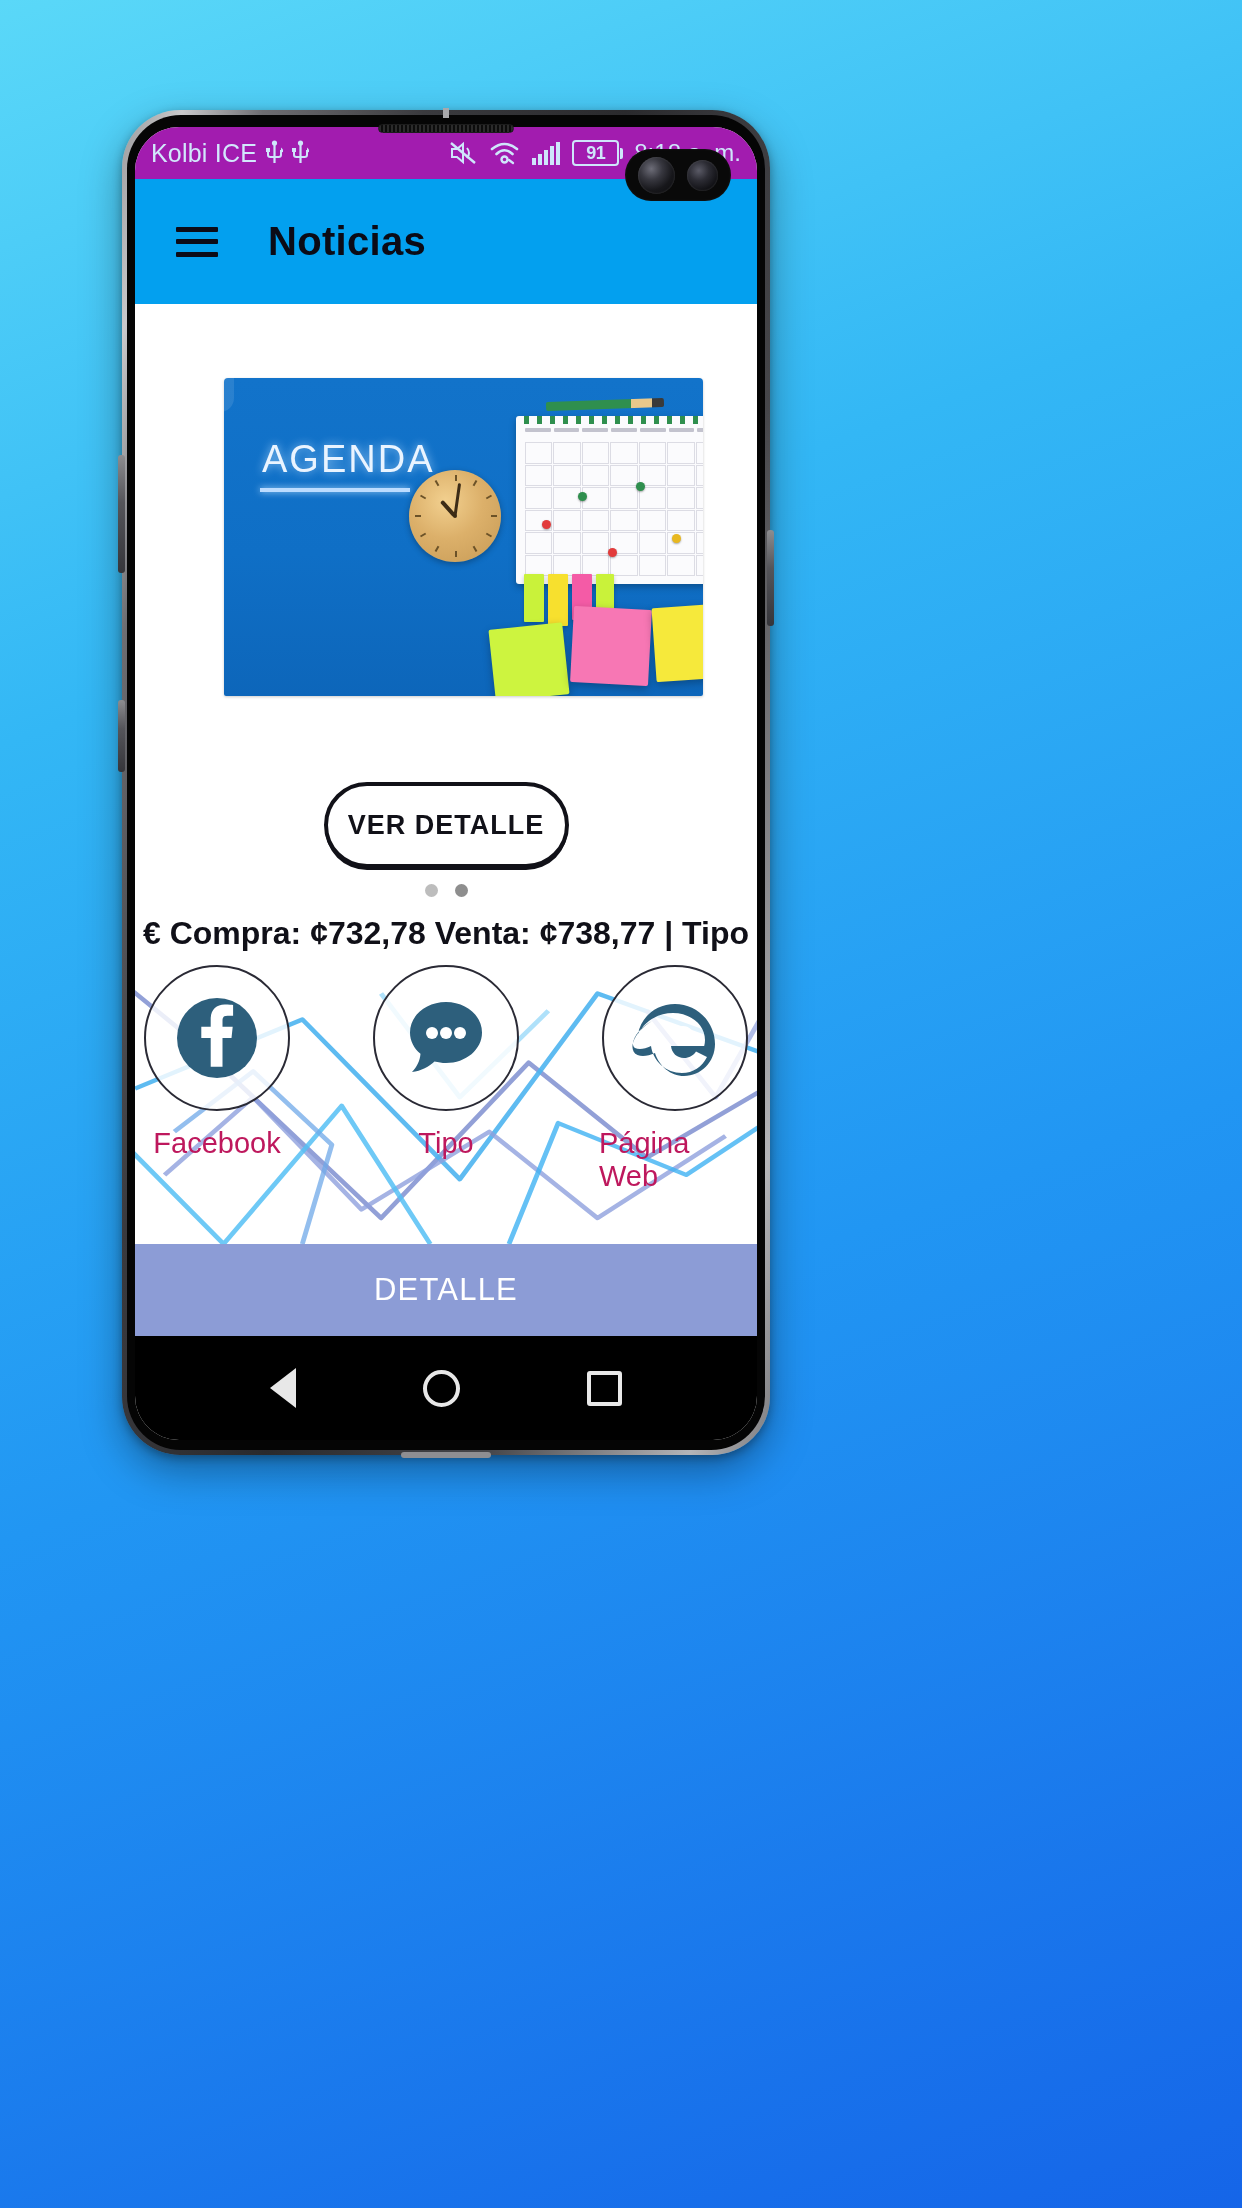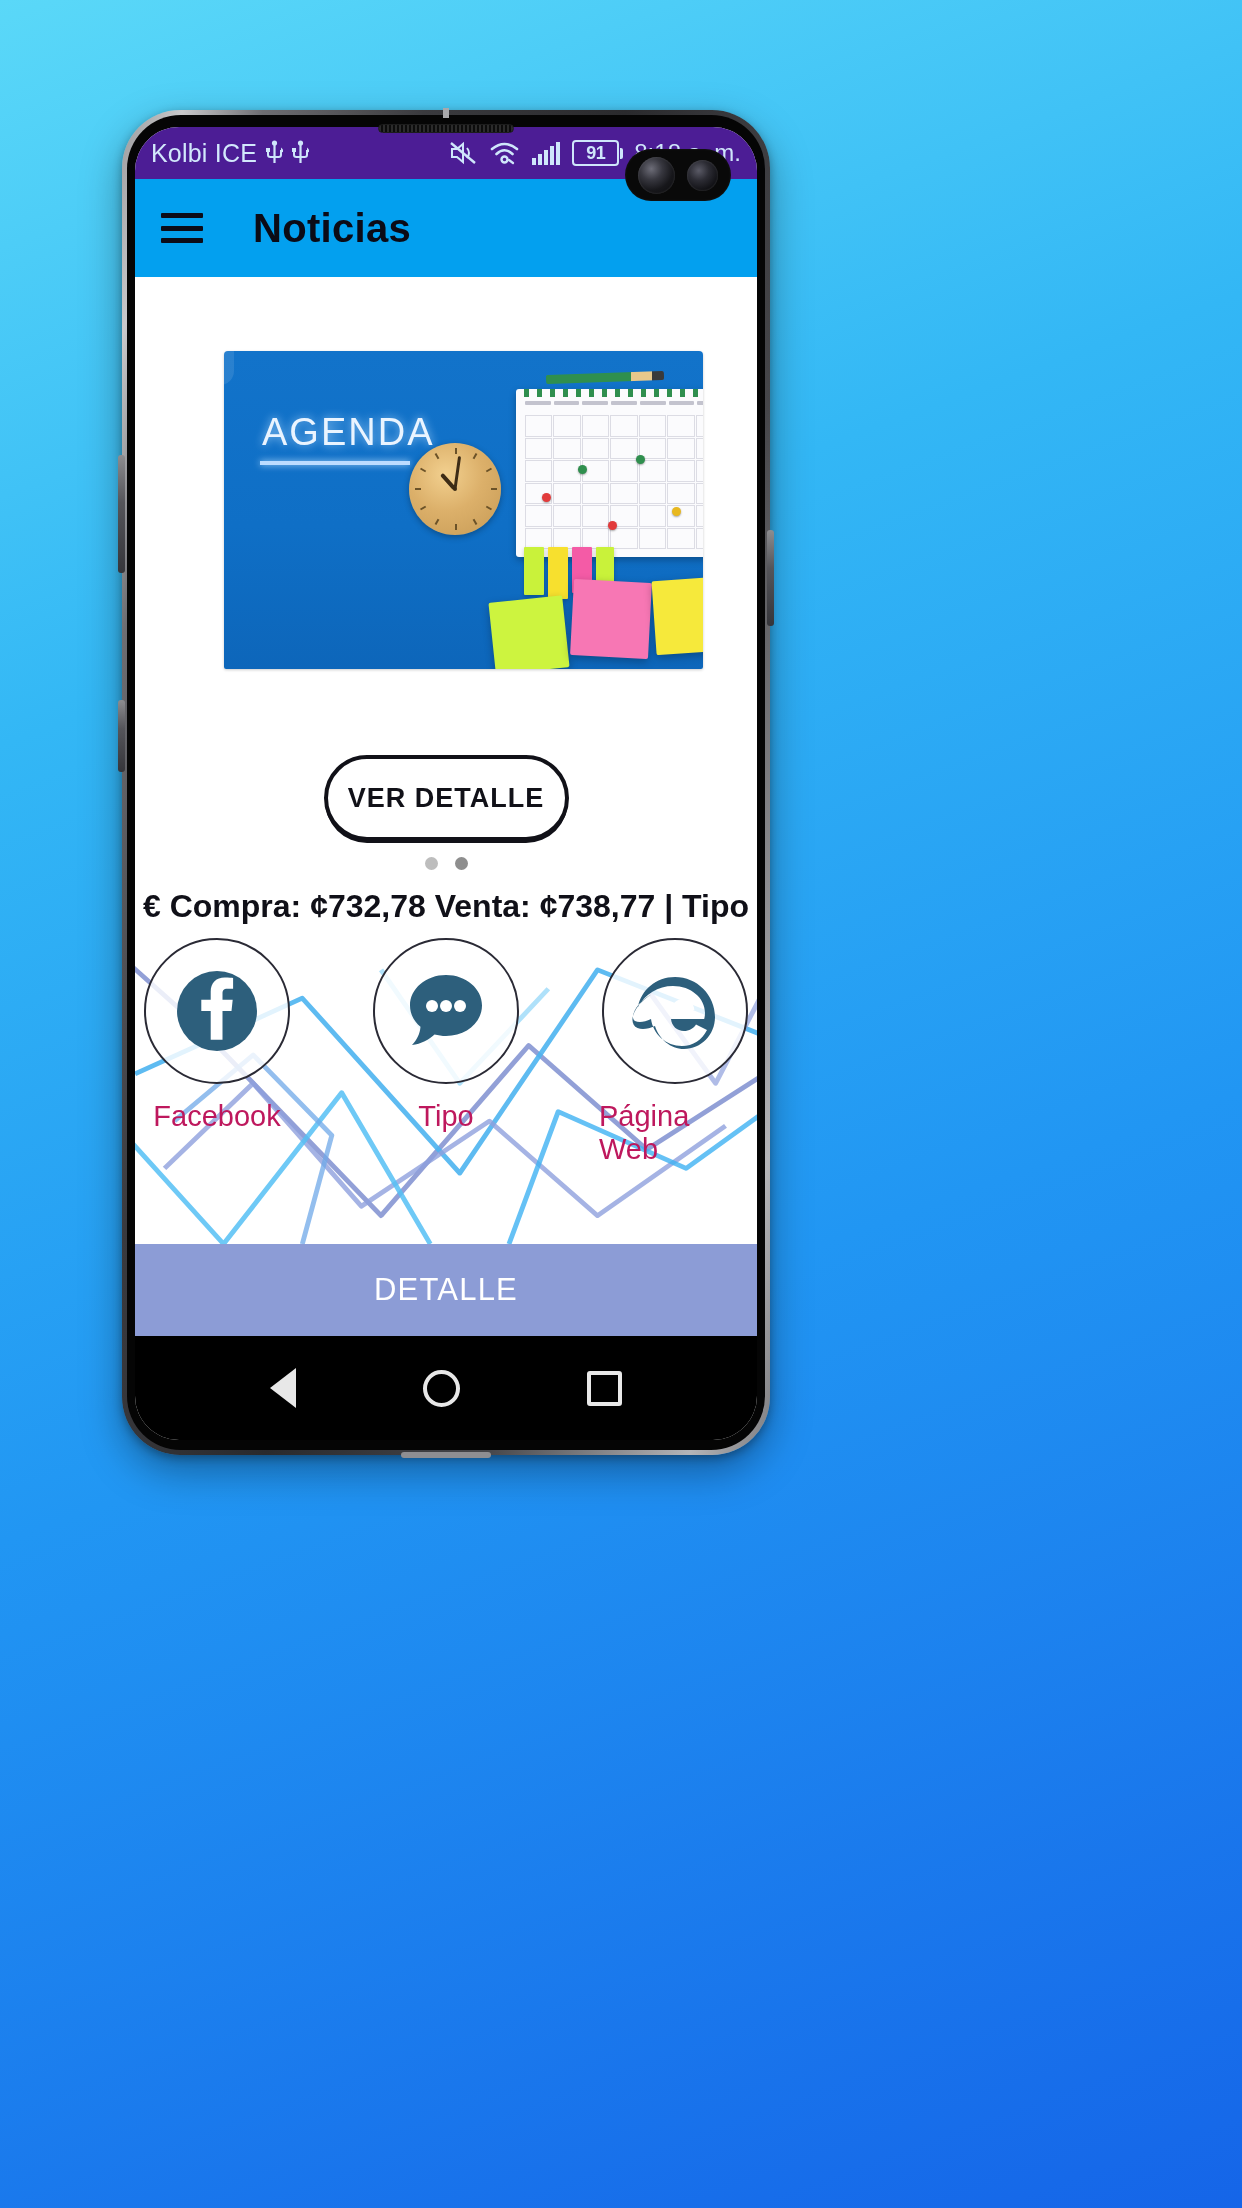--- a/index.html
+++ b/index.html
@@ -83,21 +83,21 @@
     width: 37px; height: 37px; border-radius: 50%;
     background: radial-gradient(circle at 36% 32%, #6d6d78 0%, #37373f 32%, #17171b 62%, #0a0a0c 100%);
     box-shadow: inset 0 0 2px rgba(255,255,255,.2);
   }
   .cam-lens.small { width: 31px; height: 31px;
     background: radial-gradient(circle at 38% 34%, #5a5a66 0%, #2c2c34 36%, #121216 70%, #08080a 100%); }
 
   
   .statusbar {
     height: 52px;
-    background: #4c1d95;
+    background: #a21caf;
     display: flex; align-items: center;
     padding: 0 14px 0 16px;
     color: #cfe6fb;
     font-size: 25px;
     flex: 0 0 auto;
     position: relative;
     z-index: 20;
   }
   .sb-left { display: flex; align-items: center; gap: 9px; }
   .sb-carrier { letter-spacing: .2px; font-size: 25px; color: #d2e8fc; }
@@ -115,24 +115,24 @@
     border: 2px solid #cfe6fb; border-radius: 4px;
     display: flex; align-items: center; justify-content: center;
     font-size: 18px; font-weight: bold; color: #cfe6fb;
     letter-spacing: -0.5px;
   }
   .battery-tip { width: 3px; height: 11px; background: #cfe6fb; border-radius: 0 2px 2px 0; margin-left: 1px;}
   .sb-time { font-size: 24px; color: #cfe6fb; white-space: nowrap; }
 
   
   .appbar {
-    height: 98px;
+    height: 125px;
     background: #03a0ef;
     display: flex; align-items: center;
-    padding-left: 26px;
+    padding-left: 41px;
     flex: 0 0 auto;
     position: relative; z-index: 10;
   }
   .hamburger {
     width: 42px; height: 30px;
     display: flex; flex-direction: column; justify-content: space-between;
     cursor: pointer;
   }
   .hamburger span { display:block; height: 5px; background: #0c0c18; border-radius: 1px; }
   .appbar-title {

